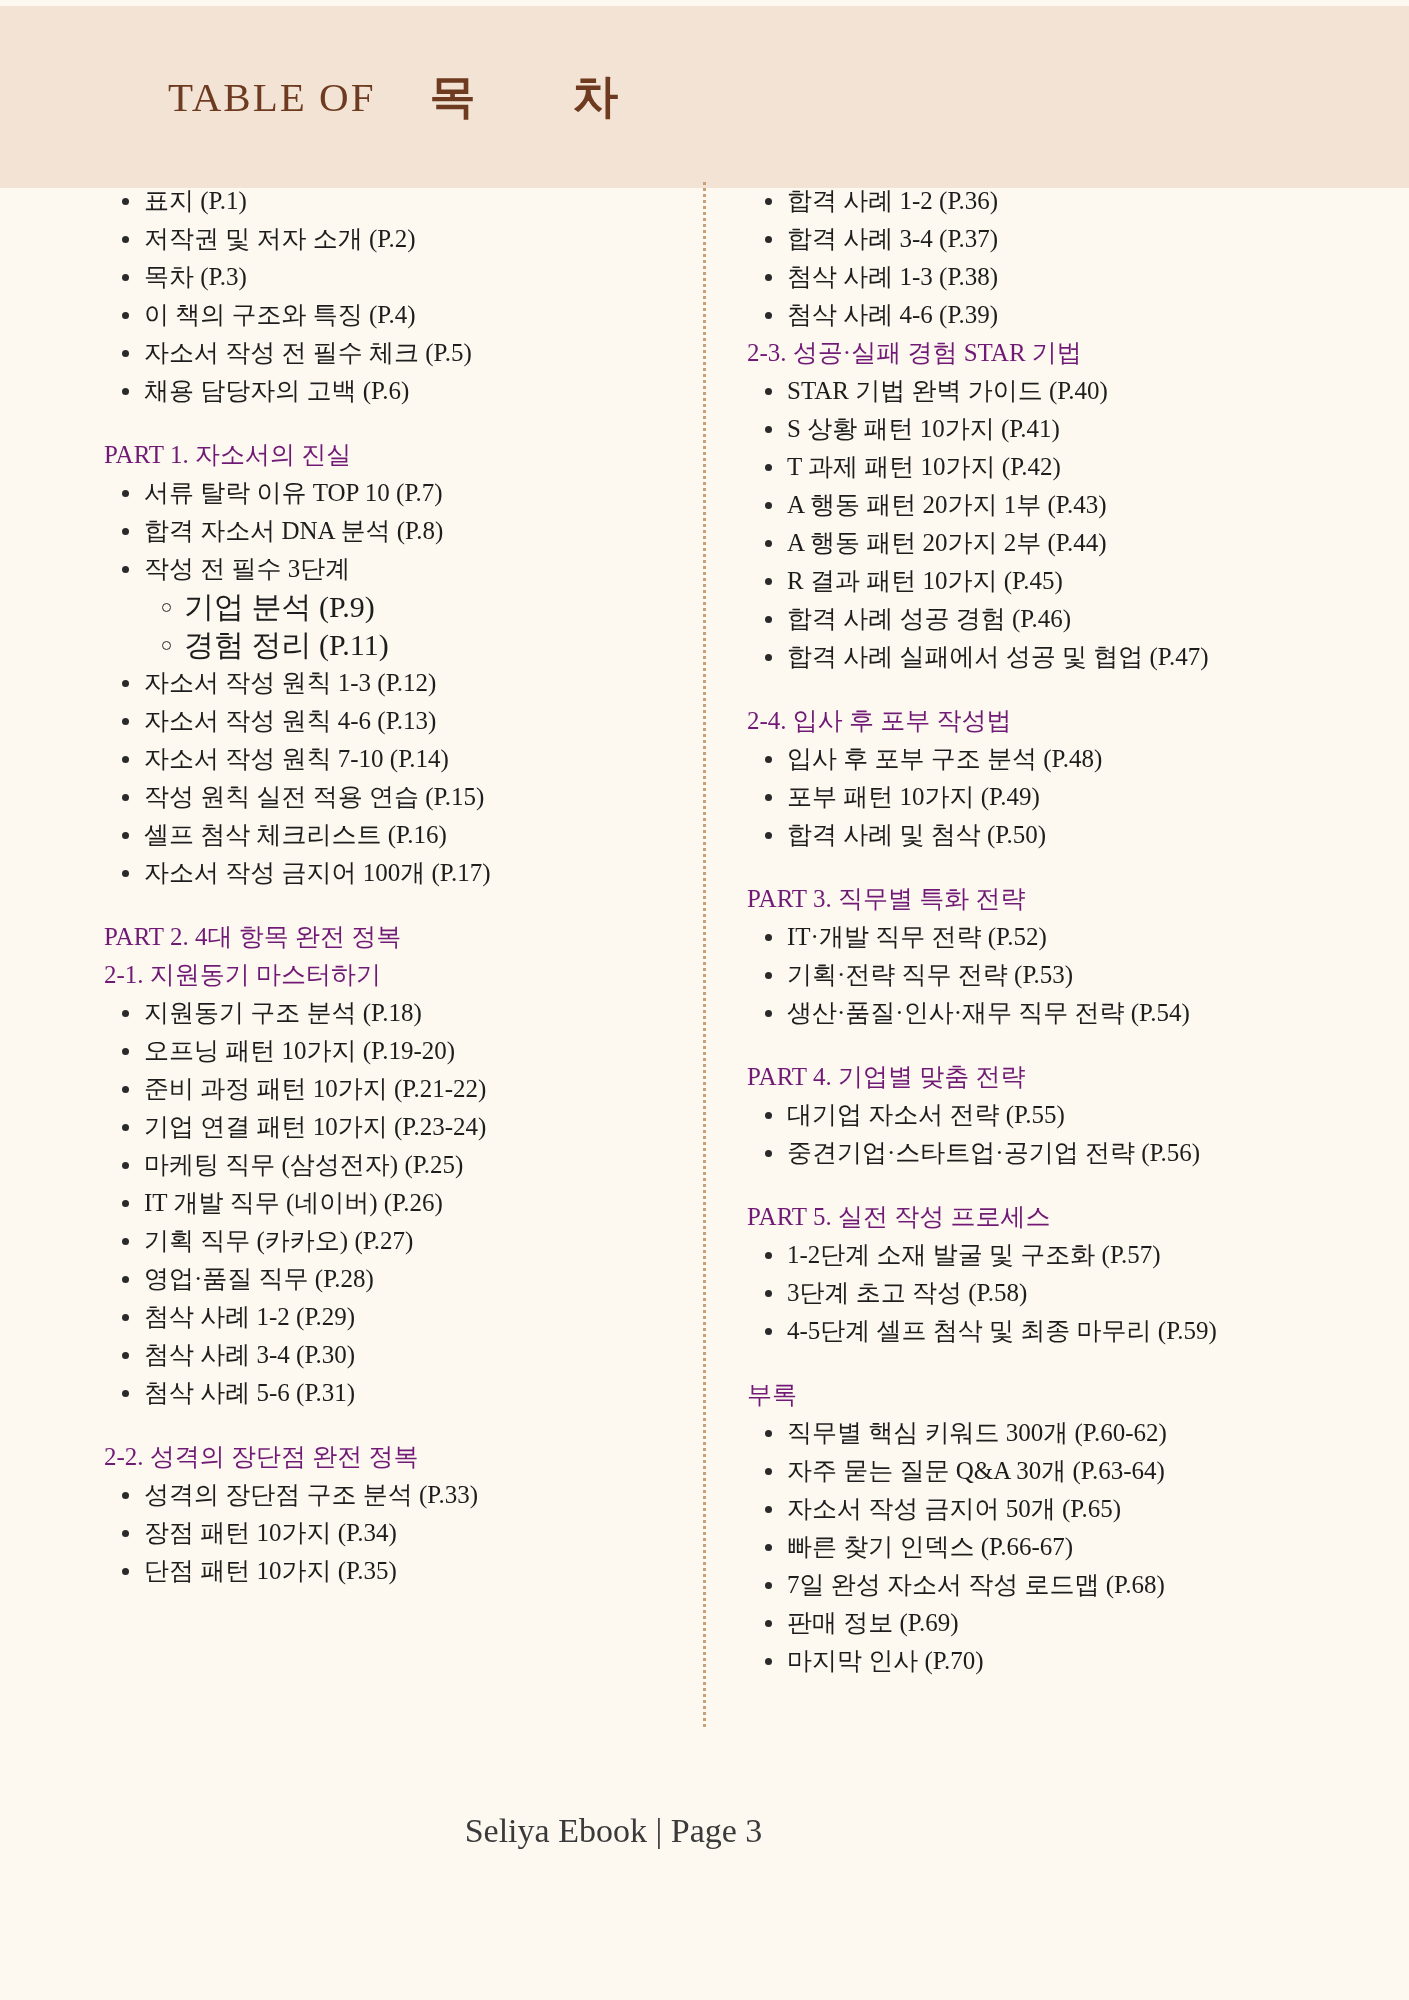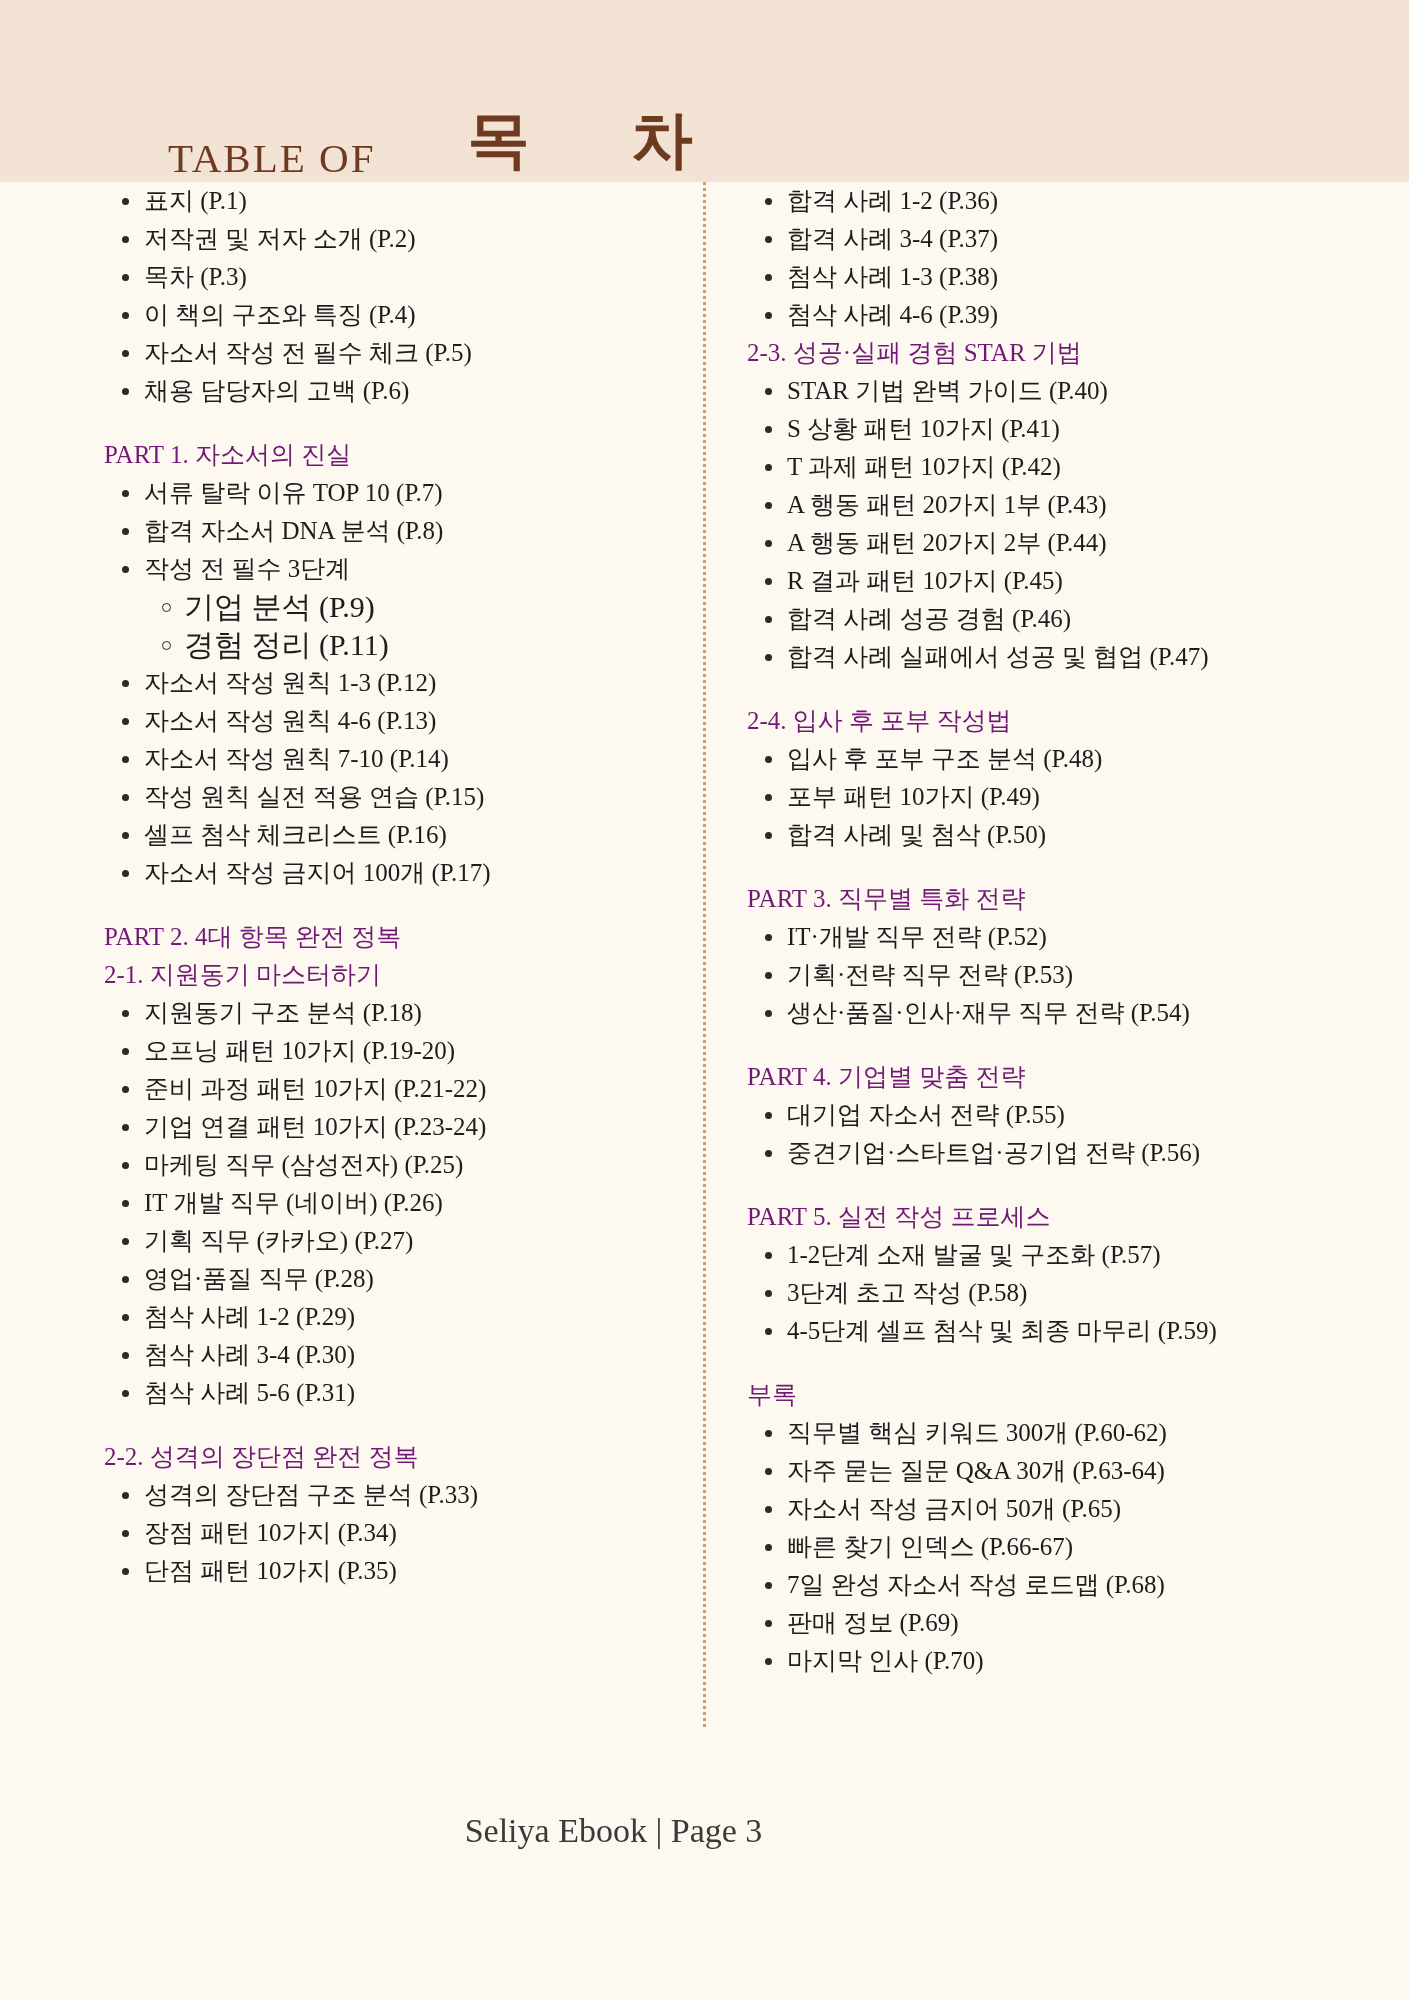--- a/index.html
+++ b/index.html
@@ -17,42 +17,42 @@
   }
   .page {
     position: relative;
     width: 1409px;
     height: 2000px;
     box-sizing: border-box;
   }
   
   .header {
     position: absolute;
-    top: 0;
+    top: 6px;
     left: 0;
     width: 1409px;
     height: 182px;
     background: #f2e3d5;
     display: flex;
-    align-items: flex-end;
+    align-items: center;
   }
   .header-left {
     font-family: "Liberation Serif", serif;
     font-size: 41px;
     letter-spacing: 2px;
     color: #6e3b20;
     margin-left: 168px;
     white-space: nowrap;
   }
   .header-right {
     font-family: "Liberation Sans", sans-serif;
     font-weight: bold;
-    font-size: 62px;
+    font-size: 46px;
     color: #6e3b20;
-    margin-left: 92px;
+    margin-left: 54px;
     letter-spacing: 42px;
     white-space: nowrap;
   }
   
   .divider {
     position: absolute;
     left: 703px;
     top: 182px;
     width: 0px;
     height: 1545px;

